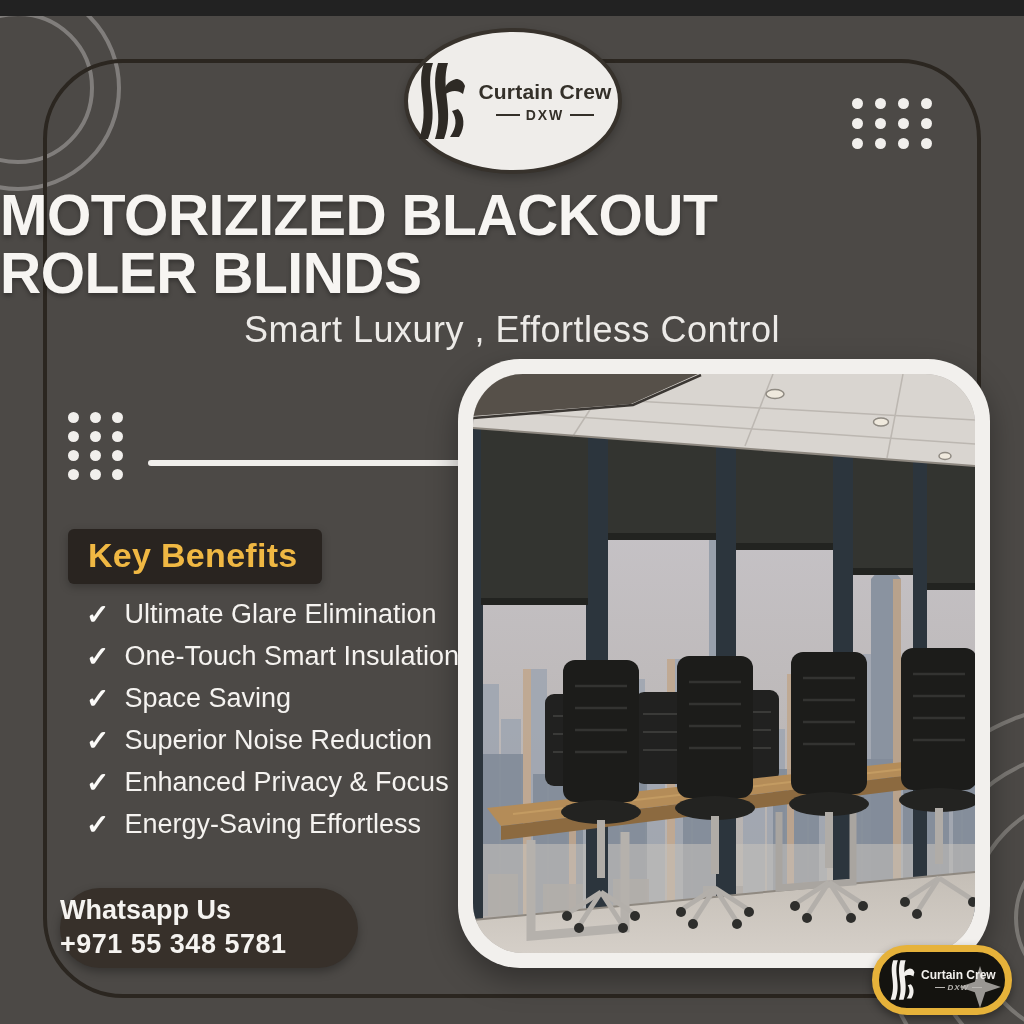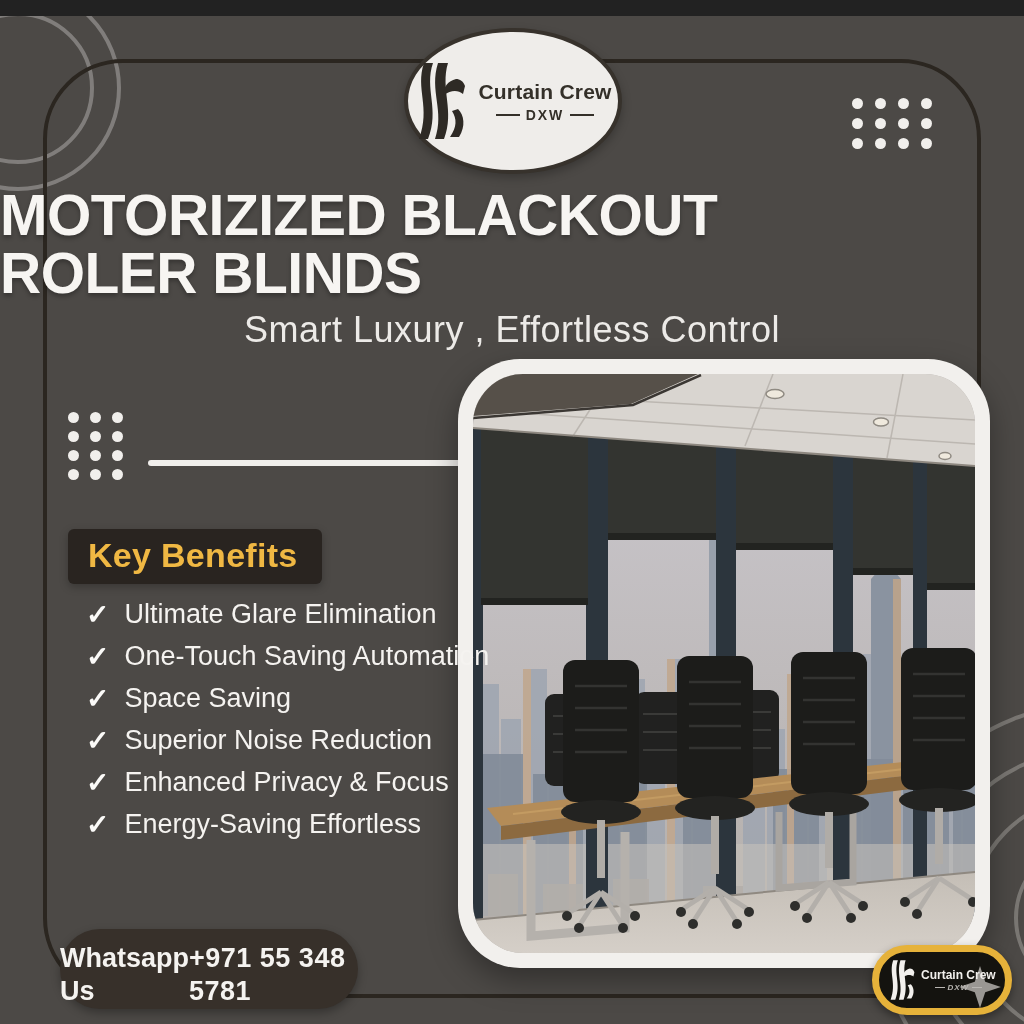--- a/index.html
+++ b/index.html
@@ -65,23 +65,23 @@
   
   .photo-card{
     position:absolute;left:458px;top:343px;width:532px;height:609px;
     background:#f2f0ed;border-radius:62px;padding:15px;box-sizing:border-box;
     z-index:3;box-shadow:0 12px 30px rgba(0,0,0,.35);
   }
   .photo{width:100%;height:100%;border-radius:50px;overflow:hidden;background:#b8b3ae;}
   .photo svg{display:block;width:100%;height:100%;}
   
   .whatsapp{
-    position:absolute;left:60px;top:913px;width:298px;height:80px;z-index:4;
-    background:#37302a;border-radius:42px;display:flex;flex-direction:row;
-    align-items:flex-end;justify-content:center;cursor:pointer;
+    position:absolute;left:60px;top:872px;width:298px;height:80px;z-index:4;
+    background:#37302a;border-radius:42px;display:flex;flex-direction:column;
+    align-items:flex-start;justify-content:center;cursor:pointer;
     box-shadow:0 4px 10px rgba(0,0,0,.3);
   }
   .whatsapp .wa-label{color:#f5f3f0;font-weight:bold;font-size:27px;line-height:1.25;}
   .whatsapp .wa-phone{color:#f5f3f0;font-weight:bold;font-size:27px;line-height:1.25;letter-spacing:.5px;}
   
   .logo-bottom{
     position:absolute;left:872px;top:929px;width:140px;height:70px;z-index:5;
     background:#14130f;border:7px solid #e6b23a;border-radius:40px;
     box-sizing:border-box;display:flex;align-items:center;gap:4px;padding-left:8px;
     box-shadow:0 4px 10px rgba(0,0,0,.4);
@@ -173,21 +173,21 @@
   <div class="benefits-heading">
     <span>Key Benefits</span>
   </div>
   <ul class="benefits-list">
     <li>
         <span class="chk">✓</span>
         <span>Ultimate Glare Elimination</span>
       </li>
     <li>
         <span class="chk">✓</span>
-        <span>One-Touch Saving Automation</span>
+        <span>One-Touch Smart Insulation</span>
       </li>
     <li>
         <span class="chk">✓</span>
         <span>Space Saving</span>
       </li>
     <li>
         <span class="chk">✓</span>
         <span>Superior Noise Reduction</span>
       </li>
     <li>

